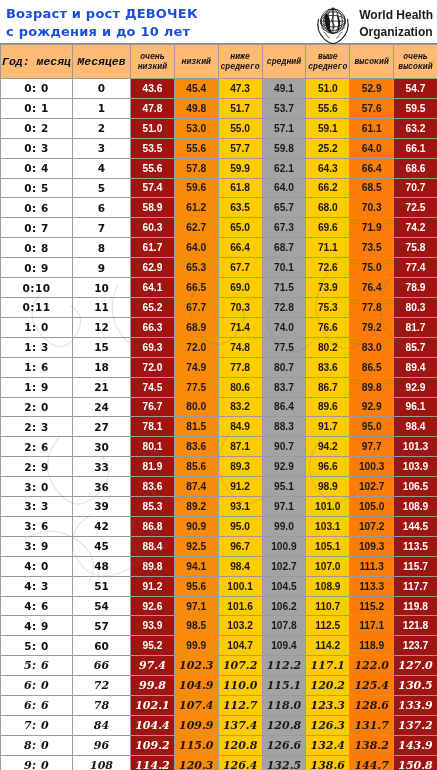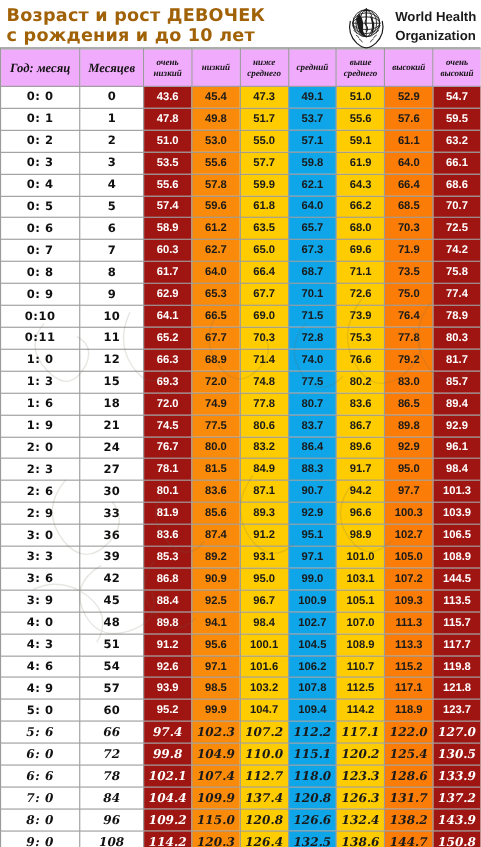--- a/index.html
+++ b/index.html
@@ -22,24 +22,24 @@
     position: relative;
     height: 44px;
     display: flex;
     align-items: flex-start;
     justify-content: space-between;
     padding: 3px 2px 0 6px;
     border-bottom: 1px solid #8a8a8a;
   }
   .title-text {
     font-family: "DejaVu Sans", sans-serif;
-    font-size: 16px;
+    font-size: 13px;
     font-weight: bold;
     line-height: 18px;
-    color: #a16207;
+    color: #1d4ed8;
     letter-spacing: .2px;
     padding-top: 2px;
   }
   .title-line2 { display: block; }
   .who-block {
     display: flex;
     align-items: center;
     gap: 4px;
     padding-right: 2px;
   }
@@ -63,23 +63,23 @@
     padding: 0;
     text-align: center;
     vertical-align: middle;
   }
   col.c-age   { width: 72px; }
   col.c-mon   { width: 58px; }
   col.c-band  { width: 43.85px; }
 
   thead th {
     height: 34px;
-    background: #f0abfc;
+    background: #fdba74;
     color: #111;
-    font-family: Liberation Serif, serif;
+    font-family: Liberation Mono, monospace;
   }
   th.h-age, th.h-mon {
     font-size: 11.5px;
     font-weight: bold;
     font-style: italic;
   }
   th.h-band {
     font-size: 8.2px;
     font-weight: bold;
     font-style: italic;
@@ -99,21 +99,21 @@
   td.val {
     font-size: 10.2px;
     font-weight: bold;
     font-family: "Liberation Sans", sans-serif;
     color: #1a1a1a;
   }
   
   td.b0, td.b6 { background: #9e1512; color: #ffffff; }
   td.b1       { background: #fa8a0a; }
   td.b2, td.b4 { background: #ffcc00; }
-  td.b3       { background: #0ea5e9; }
+  td.b3       { background: #a3a3a3; }
   td.b5       { background: #fb7d08; }
 
   
   tr.script td.age, tr.script td.mon,
   tr.script td.val {
     font-family: "DejaVu Serif", serif;
     font-style: italic;
     font-weight: bold;
     font-size: 11px;
   }
@@ -257,21 +257,21 @@
           <td class="val b5">61.1</td>
           <td class="val b6">63.2</td>
         </tr>
         <tr>
           <td class="age">0: 3</td>
           <td class="mon">3</td>
           <td class="val b0">53.5</td>
           <td class="val b1">55.6</td>
           <td class="val b2">57.7</td>
           <td class="val b3">59.8</td>
-          <td class="val b4">61.9</td>
+          <td class="val b4">25.2</td>
           <td class="val b5">64.0</td>
           <td class="val b6">66.1</td>
         </tr>
         <tr>
           <td class="age">0: 4</td>
           <td class="mon">4</td>
           <td class="val b0">55.6</td>
           <td class="val b1">57.8</td>
           <td class="val b2">59.9</td>
           <td class="val b3">62.1</td>

